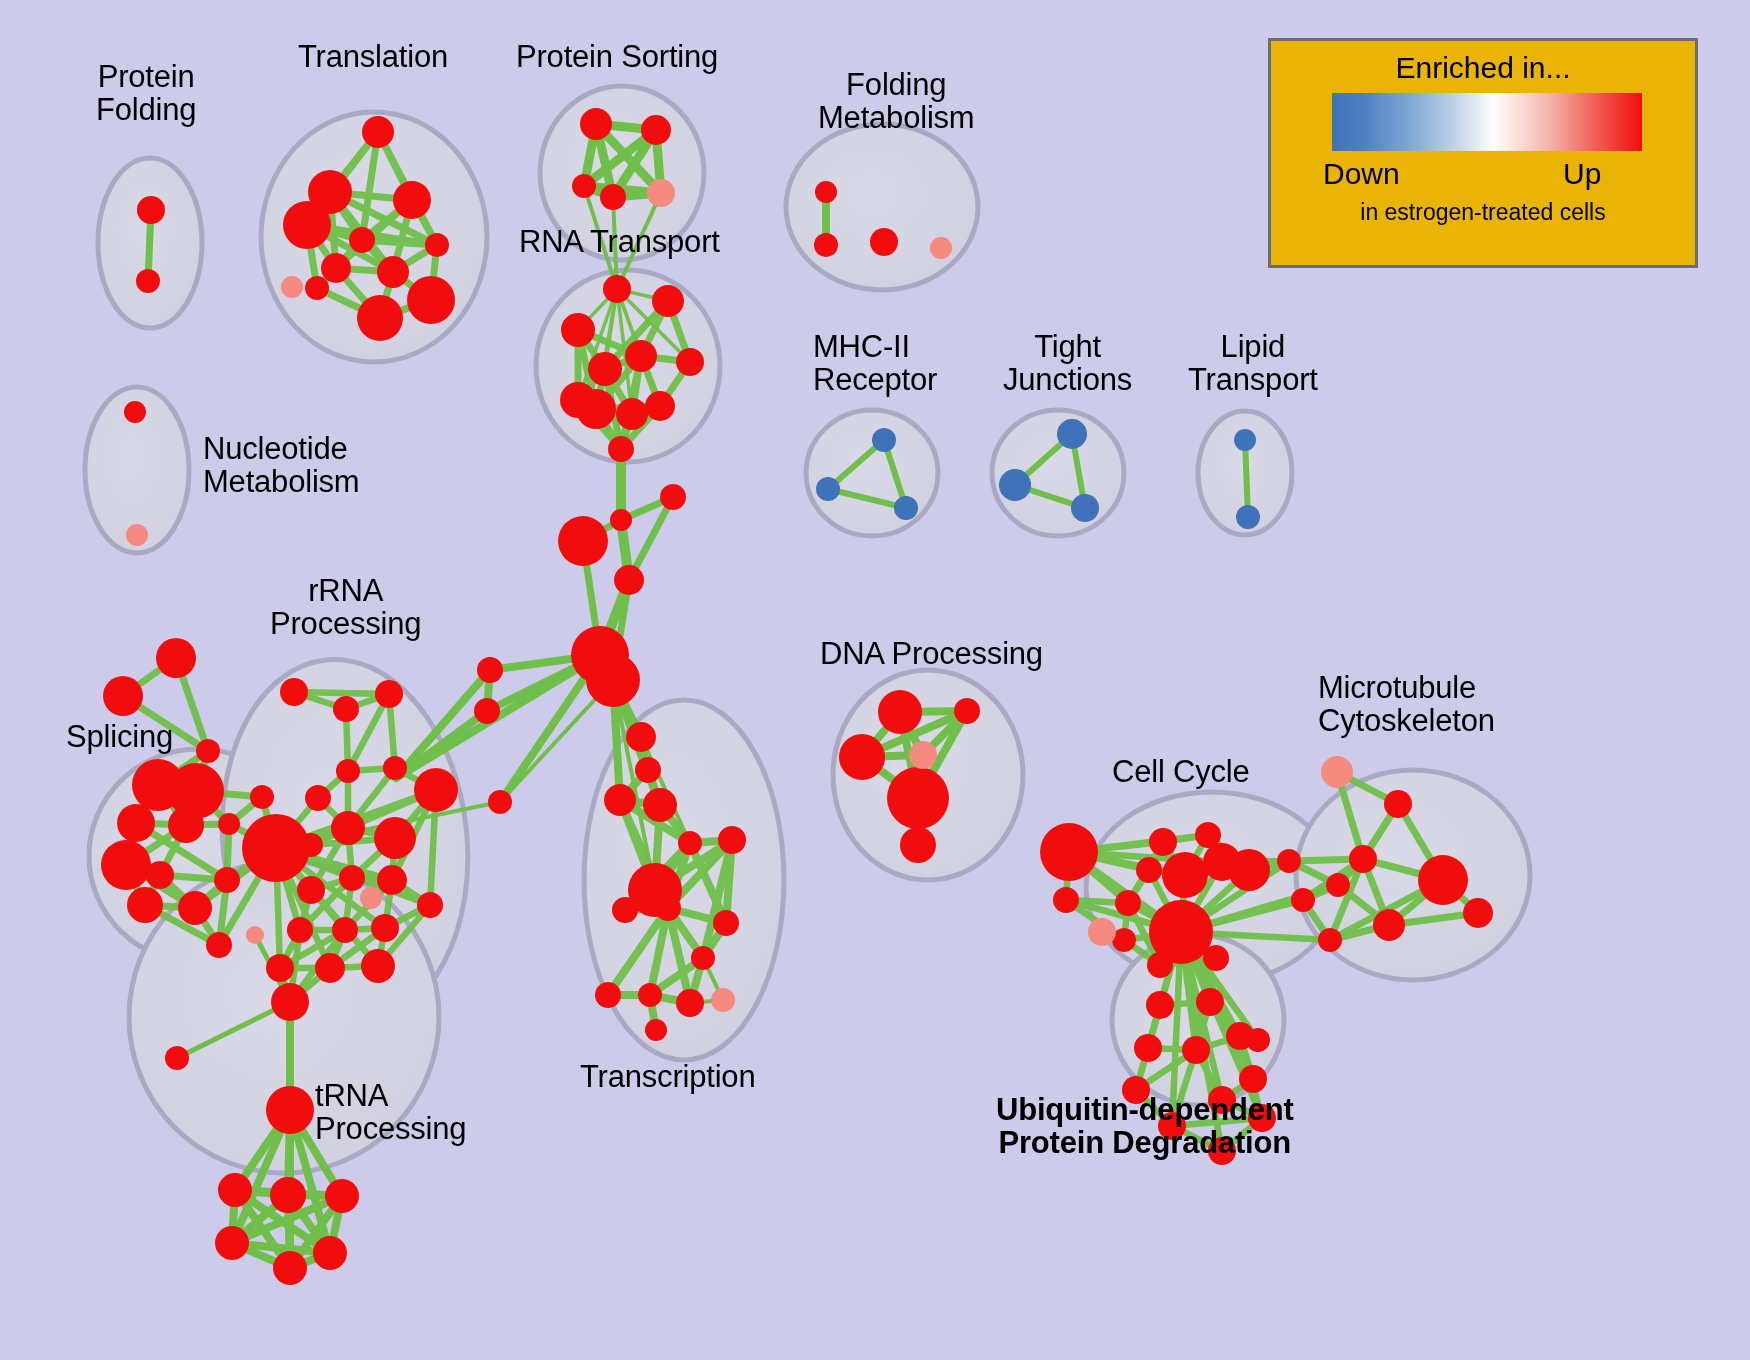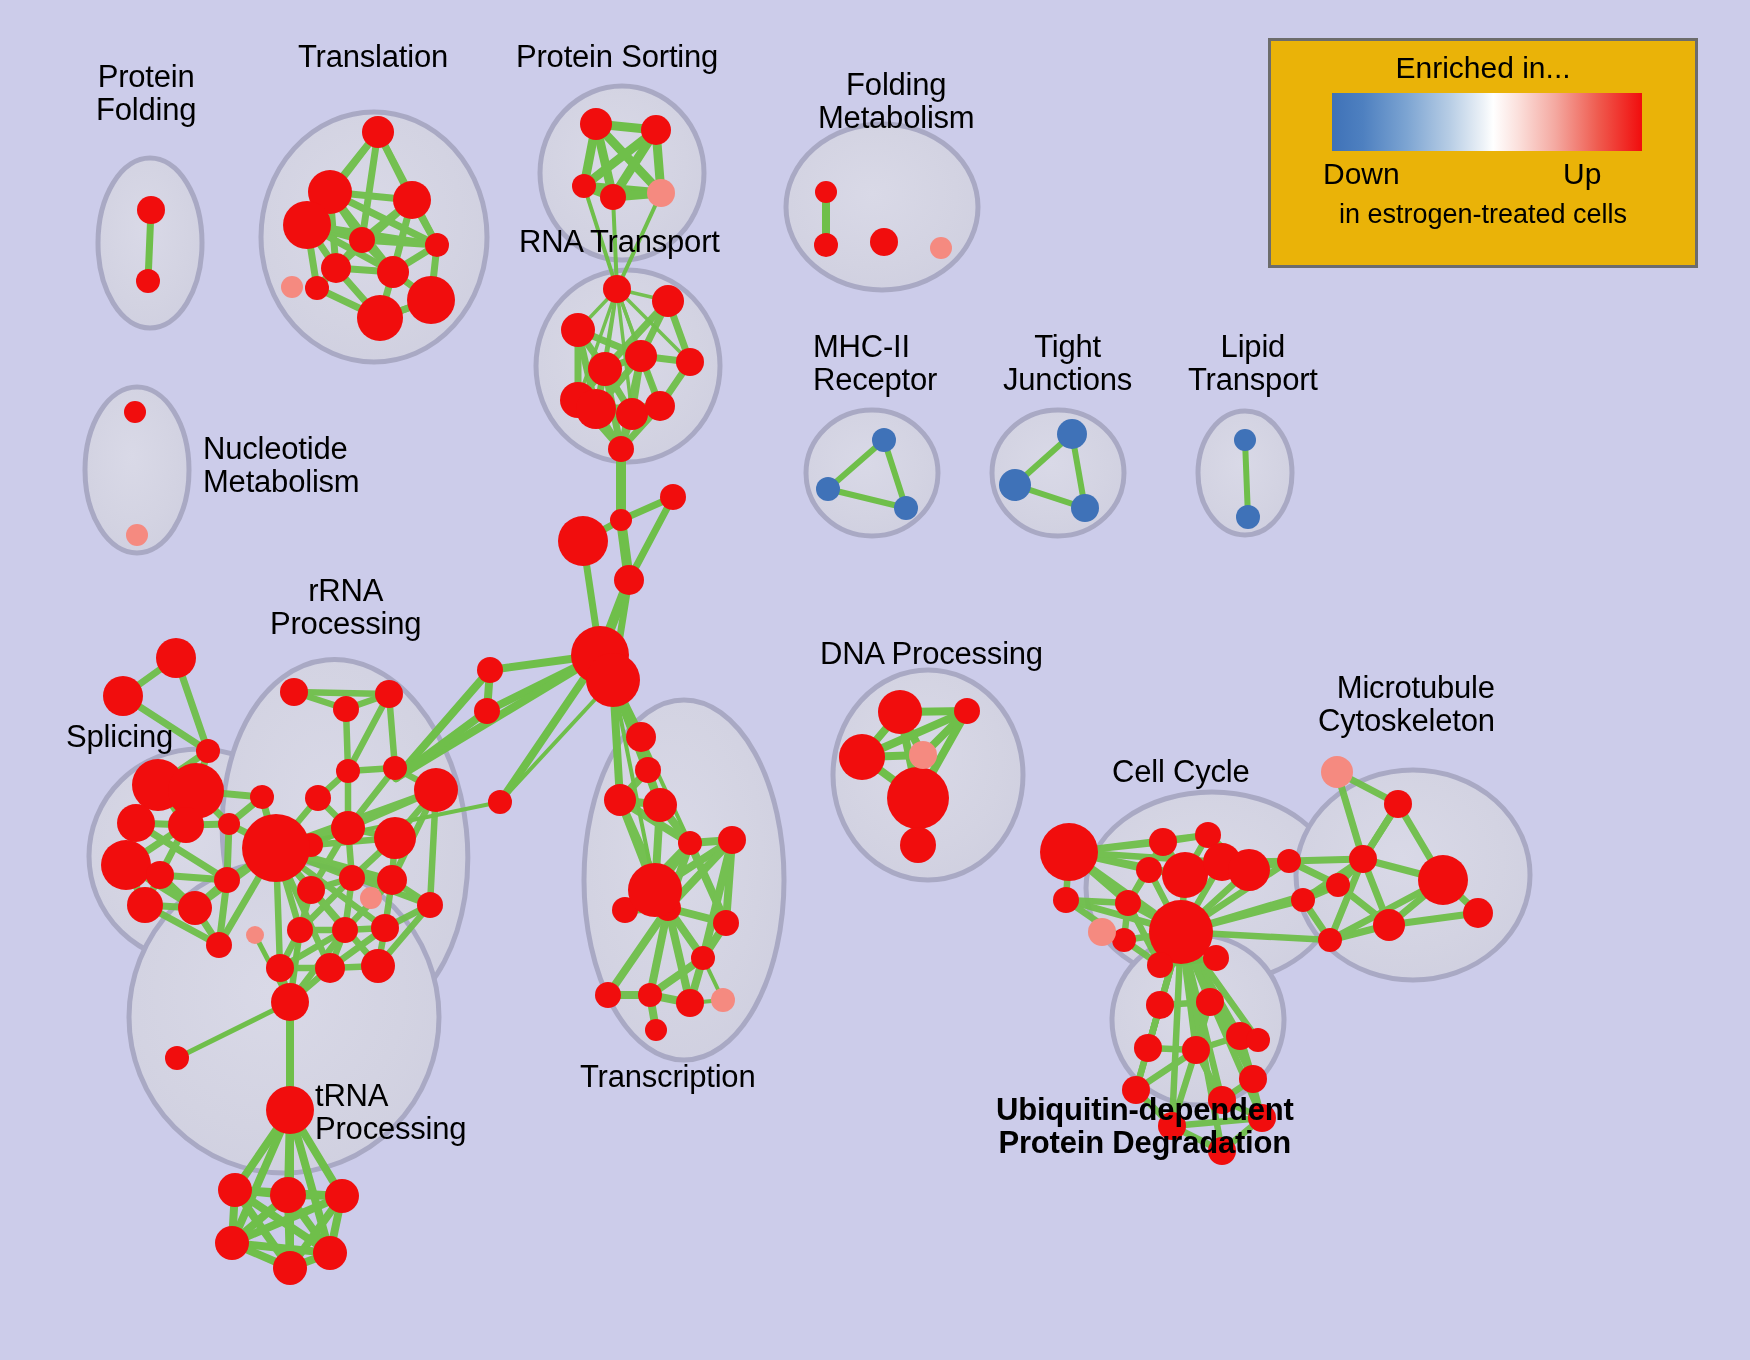--- a/index.html
+++ b/index.html
@@ -76,21 +76,21 @@
     font-size: 30px;
     color: #000;
   }
   #legend-down { left: 52px; }
   #legend-up { left: 292px; }
   #legend-sub1, #legend-sub2 {
     position: absolute;
     left: 0;
     width: 100%;
     text-align: center;
-    font-size: 27px;
+    font-size: 23px;
     color: #000;
   }
   #legend-sub1 { top: 158px; }
   #legend-sub2 { top: 190px; }
 </style>
 </head>
 <body>
 
 <div id="stage">
 
@@ -805,21 +805,21 @@
   <div class="cluster-label" style="left:1188px; top:330px; text-align:center;">Lipid
 Transport</div>
 
   <div class="cluster-label" style="left:270px; top:574px; text-align:center;">rRNA
 Processing</div>
 
   <div class="cluster-label" style="left:66px; top:720px;">Splicing</div>
 
   <div class="cluster-label" style="left:820px; top:637px;">DNA Processing</div>
 
-  <div class="cluster-label" style="left:1318px; top:671px; text-align:right;">Microtubule
+  <div class="cluster-label" style="left:1318px; top:671px; text-align:left;">Microtubule
 Cytoskeleton</div>
 
   <div class="cluster-label" style="left:1112px; top:755px;text-align:right;">Cell Cycle</div>
 
   <div class="cluster-label" style="left:580px; top:1060px;">Transcription</div>
 
   <div class="cluster-label" style="left:315px; top:1079px; text-align:left;">tRNA
 Processing</div>
 
   <div class="cluster-label" style="left:996px; top:1093px; text-align:center; font-weight:bold;">Ubiquitin-dependent

